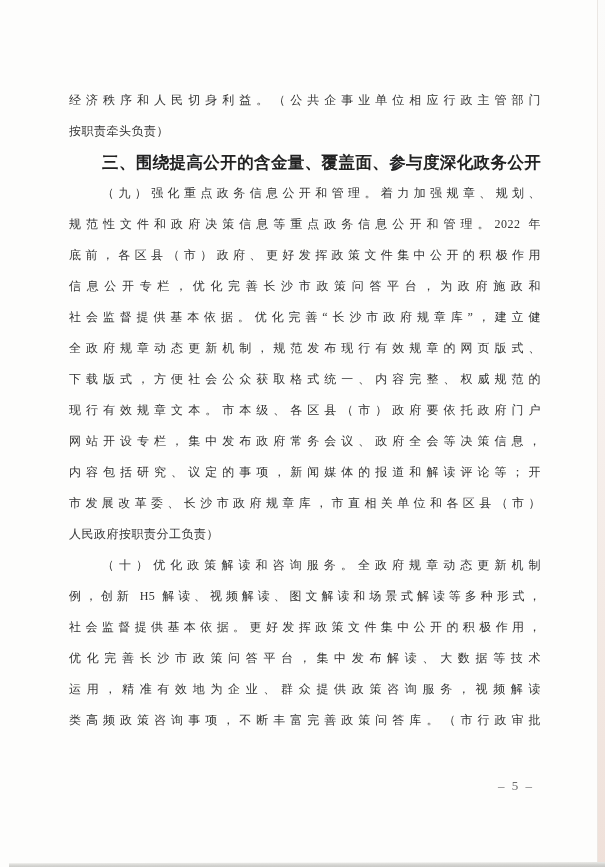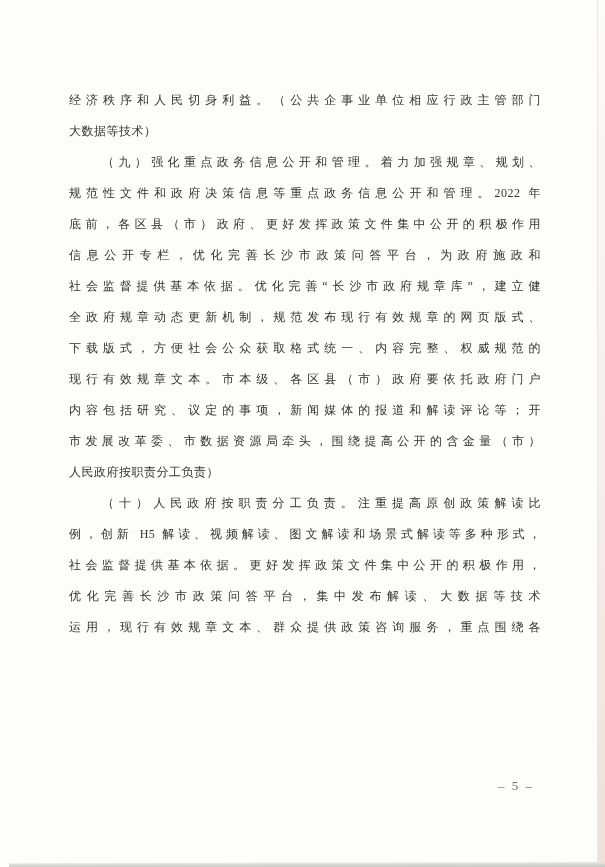--- a/index.html
+++ b/index.html
@@ -73,37 +73,40 @@
     border-left: 1px solid #ebe7e3;
   }
 </style>
 </head>
 <body>
 
 <div class="page">
 
   <div class="text-block">
       <div class="line body fill">经济秩序和人民切身利益。（公共企事业单位相应行政主管部门</div>
-      <div class="line body">大数据等技术）</div>
+      <div class="line body">按职责牵头负责）</div>
+      <div class="line heading indent fill">三、围绕提高公开的含金量、覆盖面、参与度深化政务公开</div>
       <div class="line body indent fill">（九）强化重点政务信息公开和管理。着力加强规章、规划、</div>
       <div class="line body fill">规范性文件和政府决策信息等重点政务信息公开和管理。2022 年</div>
       <div class="line body fill">底前，各区县（市）政府、更好发挥政策文件集中公开的积极作用</div>
       <div class="line body fill">信息公开专栏，优化完善长沙市政策问答平台，为政府施政和</div>
       <div class="line body fill">社会监督提供基本依据。优化完善“长沙市政府规章库”，建立健</div>
       <div class="line body fill">全政府规章动态更新机制，规范发布现行有效规章的网页版式、</div>
       <div class="line body fill">下载版式，方便社会公众获取格式统一、内容完整、权威规范的</div>
       <div class="line body fill">现行有效规章文本。市本级、各区县（市）政府要依托政府门户</div>
+      <div class="line body fill">网站开设专栏，集中发布政府常务会议、政府全会等决策信息，</div>
       <div class="line body fill">内容包括研究、议定的事项，新闻媒体的报道和解读评论等；开</div>
-      <div class="line body fill">市发展改革委、市数据资源局牵头，围绕提高公开的含金量（市）</div>
+      <div class="line body fill">市发展改革委、长沙市政府规章库，市直相关单位和各区县（市）</div>
       <div class="line body">人民政府按职责分工负责）</div>
-      <div class="line body indent fill">（十）人民政府按职责分工负责。注重提高原创政策解读比</div>
+      <div class="line body indent fill">（十）优化政策解读和咨询服务。全政府规章动态更新机制</div>
       <div class="line body fill">例，创新 H5 解读、视频解读、图文解读和场景式解读等多种形式，</div>
       <div class="line body fill">社会监督提供基本依据。更好发挥政策文件集中公开的积极作用，</div>
       <div class="line body fill">优化完善长沙市政策问答平台，集中发布解读、大数据等技术</div>
-      <div class="line body fill">运用，现行有效规章文本、群众提供政策咨询服务，重点围绕各</div>
+      <div class="line body fill">运用，精准有效地为企业、群众提供政策咨询服务，视频解读</div>
+      <div class="line body fill">类高频政策咨询事项，不断丰富完善政策问答库。（市行政审批</div>
     </div>
 
   <div class="page-number">– 5 –</div>
 
   <div class="scan-edge-right"></div>
   <div class="scan-edge-bottom"></div>
 
 </div>
 
 </body></html>

